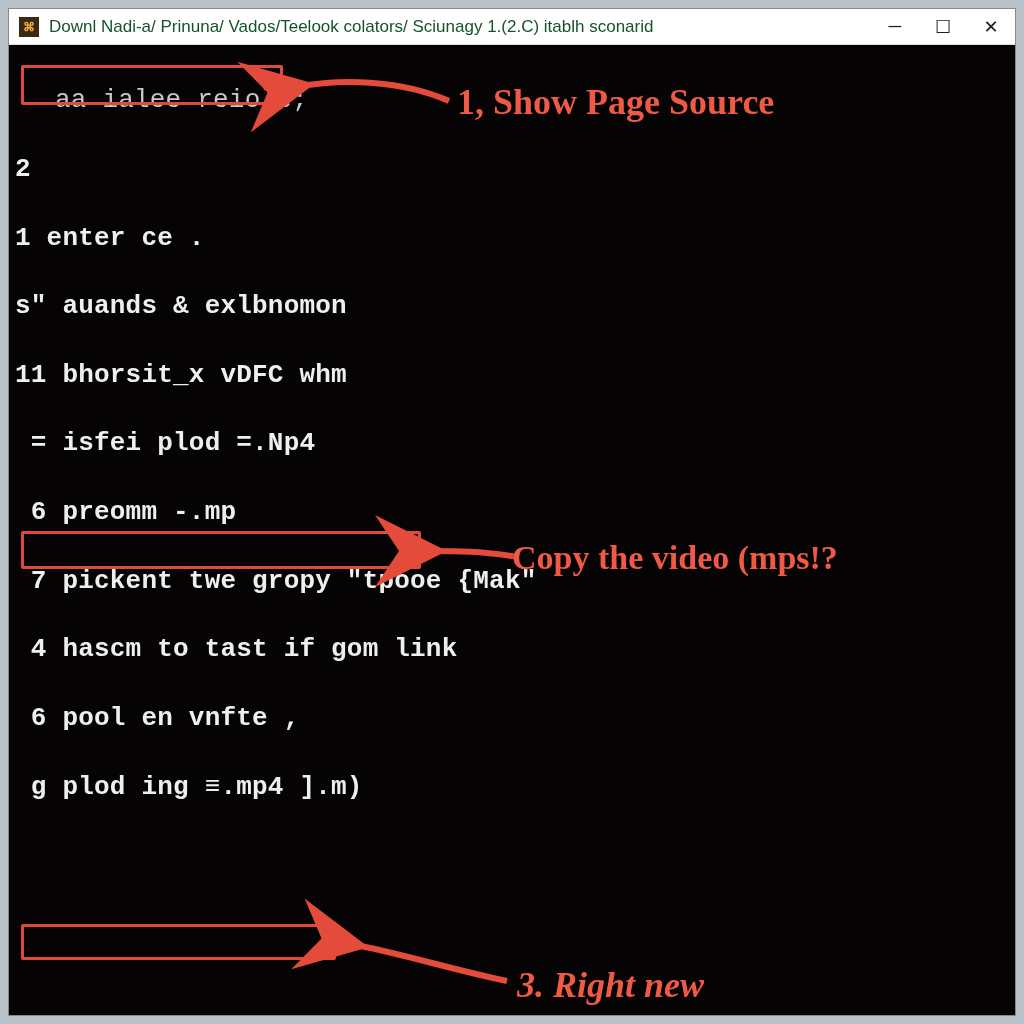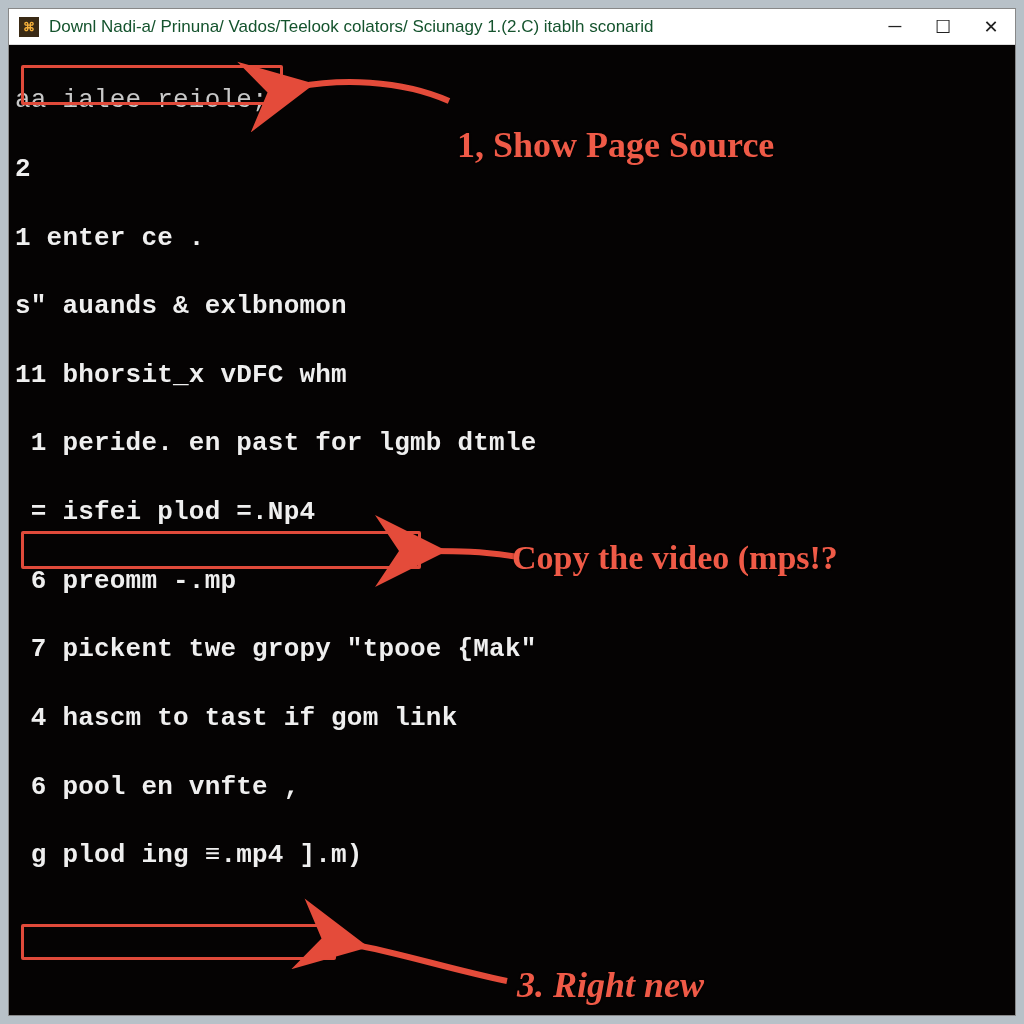--- a/index.html
+++ b/index.html
@@ -42,21 +42,21 @@
     color:#efefef;
     font-family:"Consolas","Courier New",monospace;
     font-size:26px; line-height:1.32;
     padding:4px 6px;
     white-space:pre;
     overflow:hidden;
     font-weight:600;
     letter-spacing:0.2px;
   }
   .terminal .ln { display:block; }
-  .dim { color:#c8c8c8; font-weight:500; }
+  .dim { color:#c8c8c8; font-weight:500;margin-left:40px; }
 
   
   .hlbox {
     position:absolute;
     border:3px solid #e04a3a;
     border-radius:2px;
     pointer-events:none;
   }
   .hl1 { left:12px;  top:56px;  width:262px; height:40px; }
   .hl2 { left:12px;  top:522px; width:400px; height:38px; }
@@ -66,21 +66,21 @@
   .annot {
     position:absolute;
     color:#ef5a47;
     font-family:"Comic Sans MS","Segoe Script",cursive;
     font-weight:700;
     font-size:36px;
     text-shadow:0 0 2px rgba(0,0,0,0.5);
     pointer-events:none;
     white-space:nowrap;
   }
-  .an1 { left:448px; top:72px;margin-top:43px; }
+  .an1 { left:448px; top:72px; }
   .an2 { left:503px; top:530px; font-size:34px; }
   .an3 { left:508px; top:955px;font-style:italic; }
 
   
   .arrows { position:absolute; left:0; top:0; width:1008px; height:1008px; pointer-events:none; }
 </style>
 </head>
 <body>
 
 <div class="window">
@@ -92,21 +92,20 @@
     <div class="btn">☐</div>
     <div class="btn close">✕</div>
   </div>
 
   <div class="terminal">
 <span class="ln dim">aa ialee reiole;</span>
 <span class="ln">2</span>
 <span class="ln">1 enter ce .</span>
 <span class="ln">s" auands &amp; exlbnomon</span>
 <span class="ln">11 bhorsit_x vDFC whm</span>
-<span class="ln"> 1 peride. en past for lgmb dtmle</span>
 <span class="ln"> = isfei plod =.Np4</span>
 <span class="ln"> 6 preomm -.mp</span>
 <span class="ln"> 7 pickent twe gropy "tpooe {Mak"</span>
 <span class="ln"> 4 hascm to tast if gom link</span>
 <span class="ln"> 6 pool en vnfte ,</span>
 <span class="ln"> g plod ing ≡.mp4 ].m)</span>
 
 
 
 

